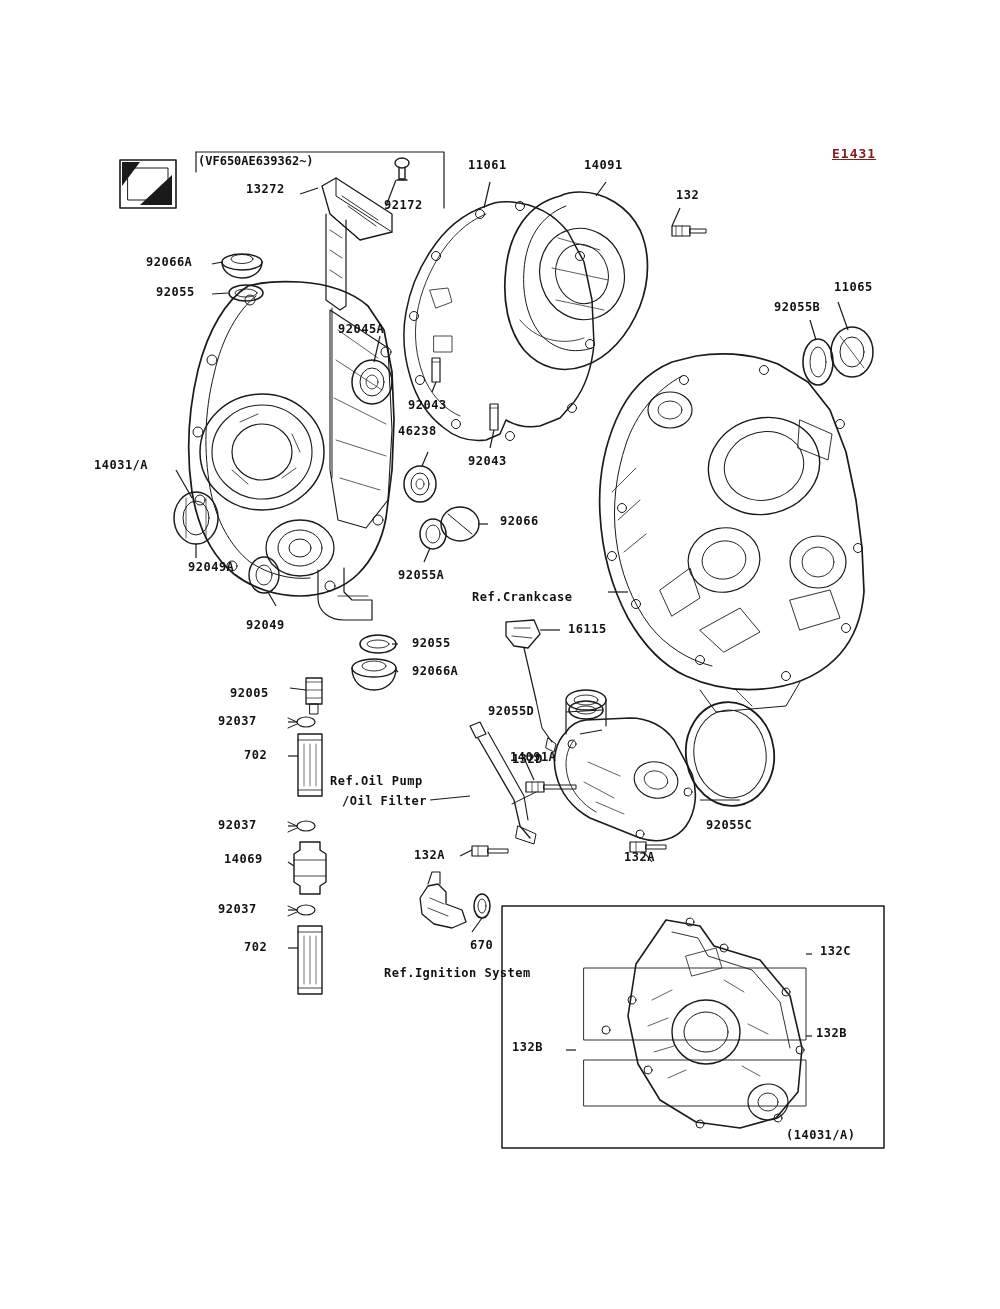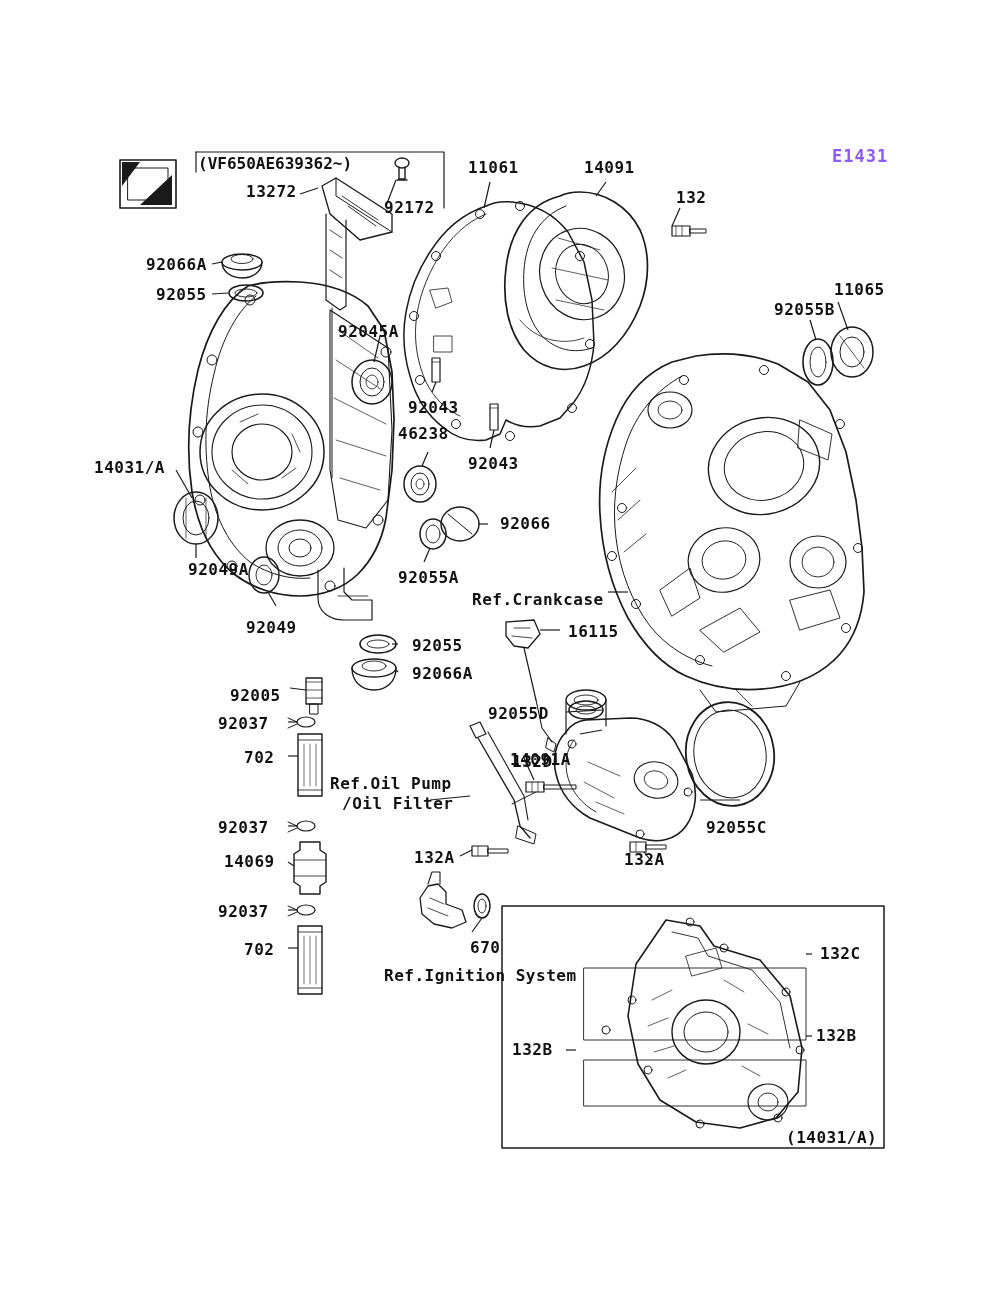--- a/index.html
+++ b/index.html
@@ -17,33 +17,34 @@
   }
   #diagram {
     position: absolute;
     left: 0; top: 0;
     width: 1000px;
     height: 1309px;
   }
   .lbl {
     position: absolute;
     font-family: "DejaVu Sans Mono", monospace;
-    font-size: 16px;
+    font-size: 12px;
     font-weight: bold;
     letter-spacing: 0.5px;
     white-space: nowrap;
     color: #111;
   }
   .code {
     position: absolute;
     font-family: "DejaVu Sans Mono", monospace;
-    font-size: 17px;
+    font-size: 13px;
     font-weight: bold;
     letter-spacing: 1px;
-    color: #8b5cf6;
+    color: #7f1d1d;
+    text-decoration: underline;
   }
   svg { display: block; }
 </style>
 </head>
 <body>
 
 <svg id="diagram" viewBox="0 0 1000 1309" xmlns="http://www.w3.org/2000/svg">
   <g fill="none" stroke="#1a1a1a" stroke-width="1.4" stroke-linejoin="round" stroke-linecap="round">
 
     <g>

